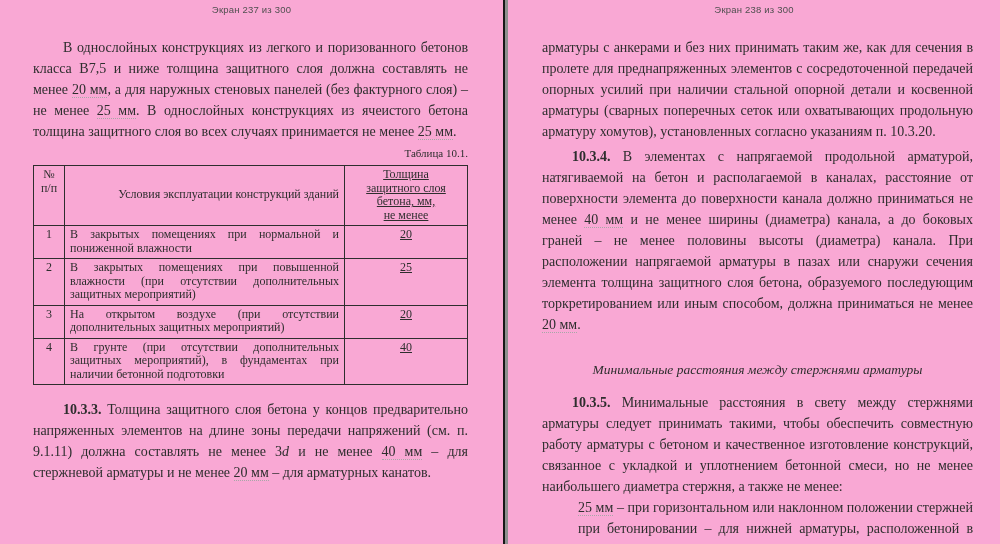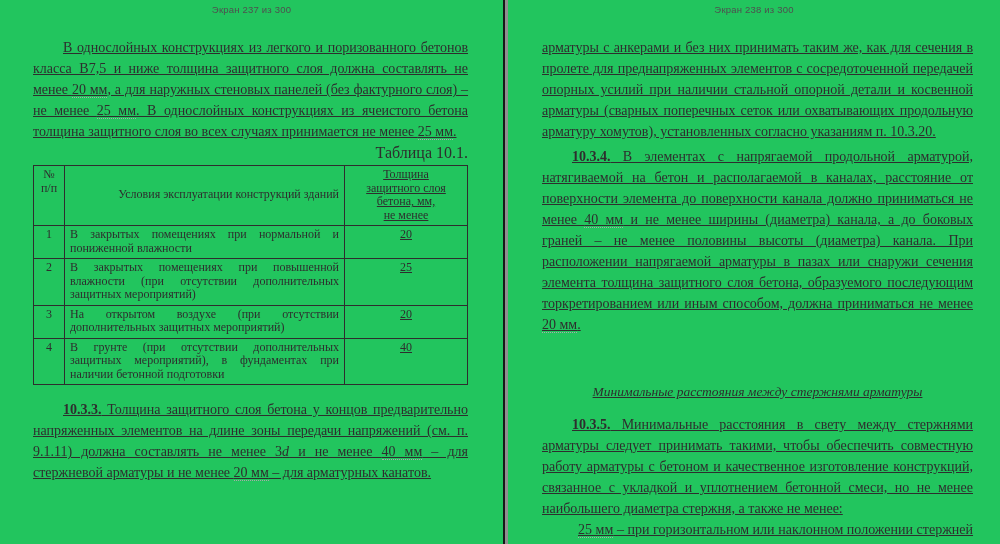--- a/index.html
+++ b/index.html
@@ -1,57 +1,57 @@
 <!DOCTYPE html>
 <html><head>
 <meta charset="utf-8">
 <style>
   html,body { margin:0; padding:0; }
   body {
     width:1000px; height:544px; position:relative; overflow:hidden;
     background:#ffffff; color:#2e2e2e;
     font-family:"Liberation Serif","DejaVu Serif",serif;
   }
-  .page { position:absolute; top:0; bottom:0; background:#22c55e; }
+  .page { position:absolute; top:0; bottom:0; background:#f9a8d4; }
   .page-left  { left:0;   width:503px; }
   .page-right { left:508px; width:492px; }
   .divider {
     position:absolute; top:0; bottom:0; left:503px; width:5px;
     background:linear-gradient(90deg,#171717 0,#171717 2px,#8f8f8f 2px,#8f8f8f 5px);
   }
   .screen-label {
     position:absolute; top:4px; left:0; right:0; text-align:center;
     font:9.5px "Liberation Sans","DejaVu Sans",sans-serif; color:#4f4f4f; letter-spacing:.2px;
   }
   .content { position:absolute; top:37px; }
   .content-left  { left:33px; width:435px; }
   .content-right { left:34px; width:431px; }
-  p { margin:0; font-size:14px; line-height:21px; text-align:justify;text-decoration:underline; }
+  p { margin:0; font-size:14px; line-height:21px; text-align:justify; }
   .ind { text-indent:30px; }
   .stretch { text-align-last:justify; }
   .b { font-weight:bold; }
   .i { font-style:italic; }
   .u { border-bottom:1px dotted #a8a8a8; white-space:nowrap; }
-  .tbl-caption { text-align:right; font-size:16px; line-height:20px; margin:1px 0 2px; }
+  .tbl-caption { text-align:right; font-size:11px; line-height:20px; margin:1px 0 2px; }
   table.tbl {
     width:100%; border-collapse:collapse; table-layout:fixed;
     font-size:12px; line-height:13.5px;
   }
   .tbl th, .tbl td {
     border:1px solid #2e2e2e; padding:2px 5px 3px; vertical-align:top;
     font-weight:normal;
   }
   .tbl .c-num   { width:28px;  text-align:center; padding:2px 1px 3px; }
   .tbl .c-cond  { text-align:justify; }
   .tbl .c-val   { width:112px; text-align:center;text-decoration:underline; }
   .tbl th.c-cond{ text-align:right; vertical-align:middle; }
   .p-1033 { margin-top:14px; }
   .p-1034 { margin-top:4px; }
   .sub-heading {
-    margin-top:46px; text-align:center; text-align-last:center;
+    margin-top:24px; text-align:center; text-align-last:center;
     font-style:italic; font-size:13.5px; line-height:21px;
   }
   .p-1035 { margin-top:12px; }
   .item-25 { margin-left:36px; }
 </style>
 </head>
 <body>
 
 <div class="page page-left">
   <div class="screen-label">Экран 237 из 300</div>

